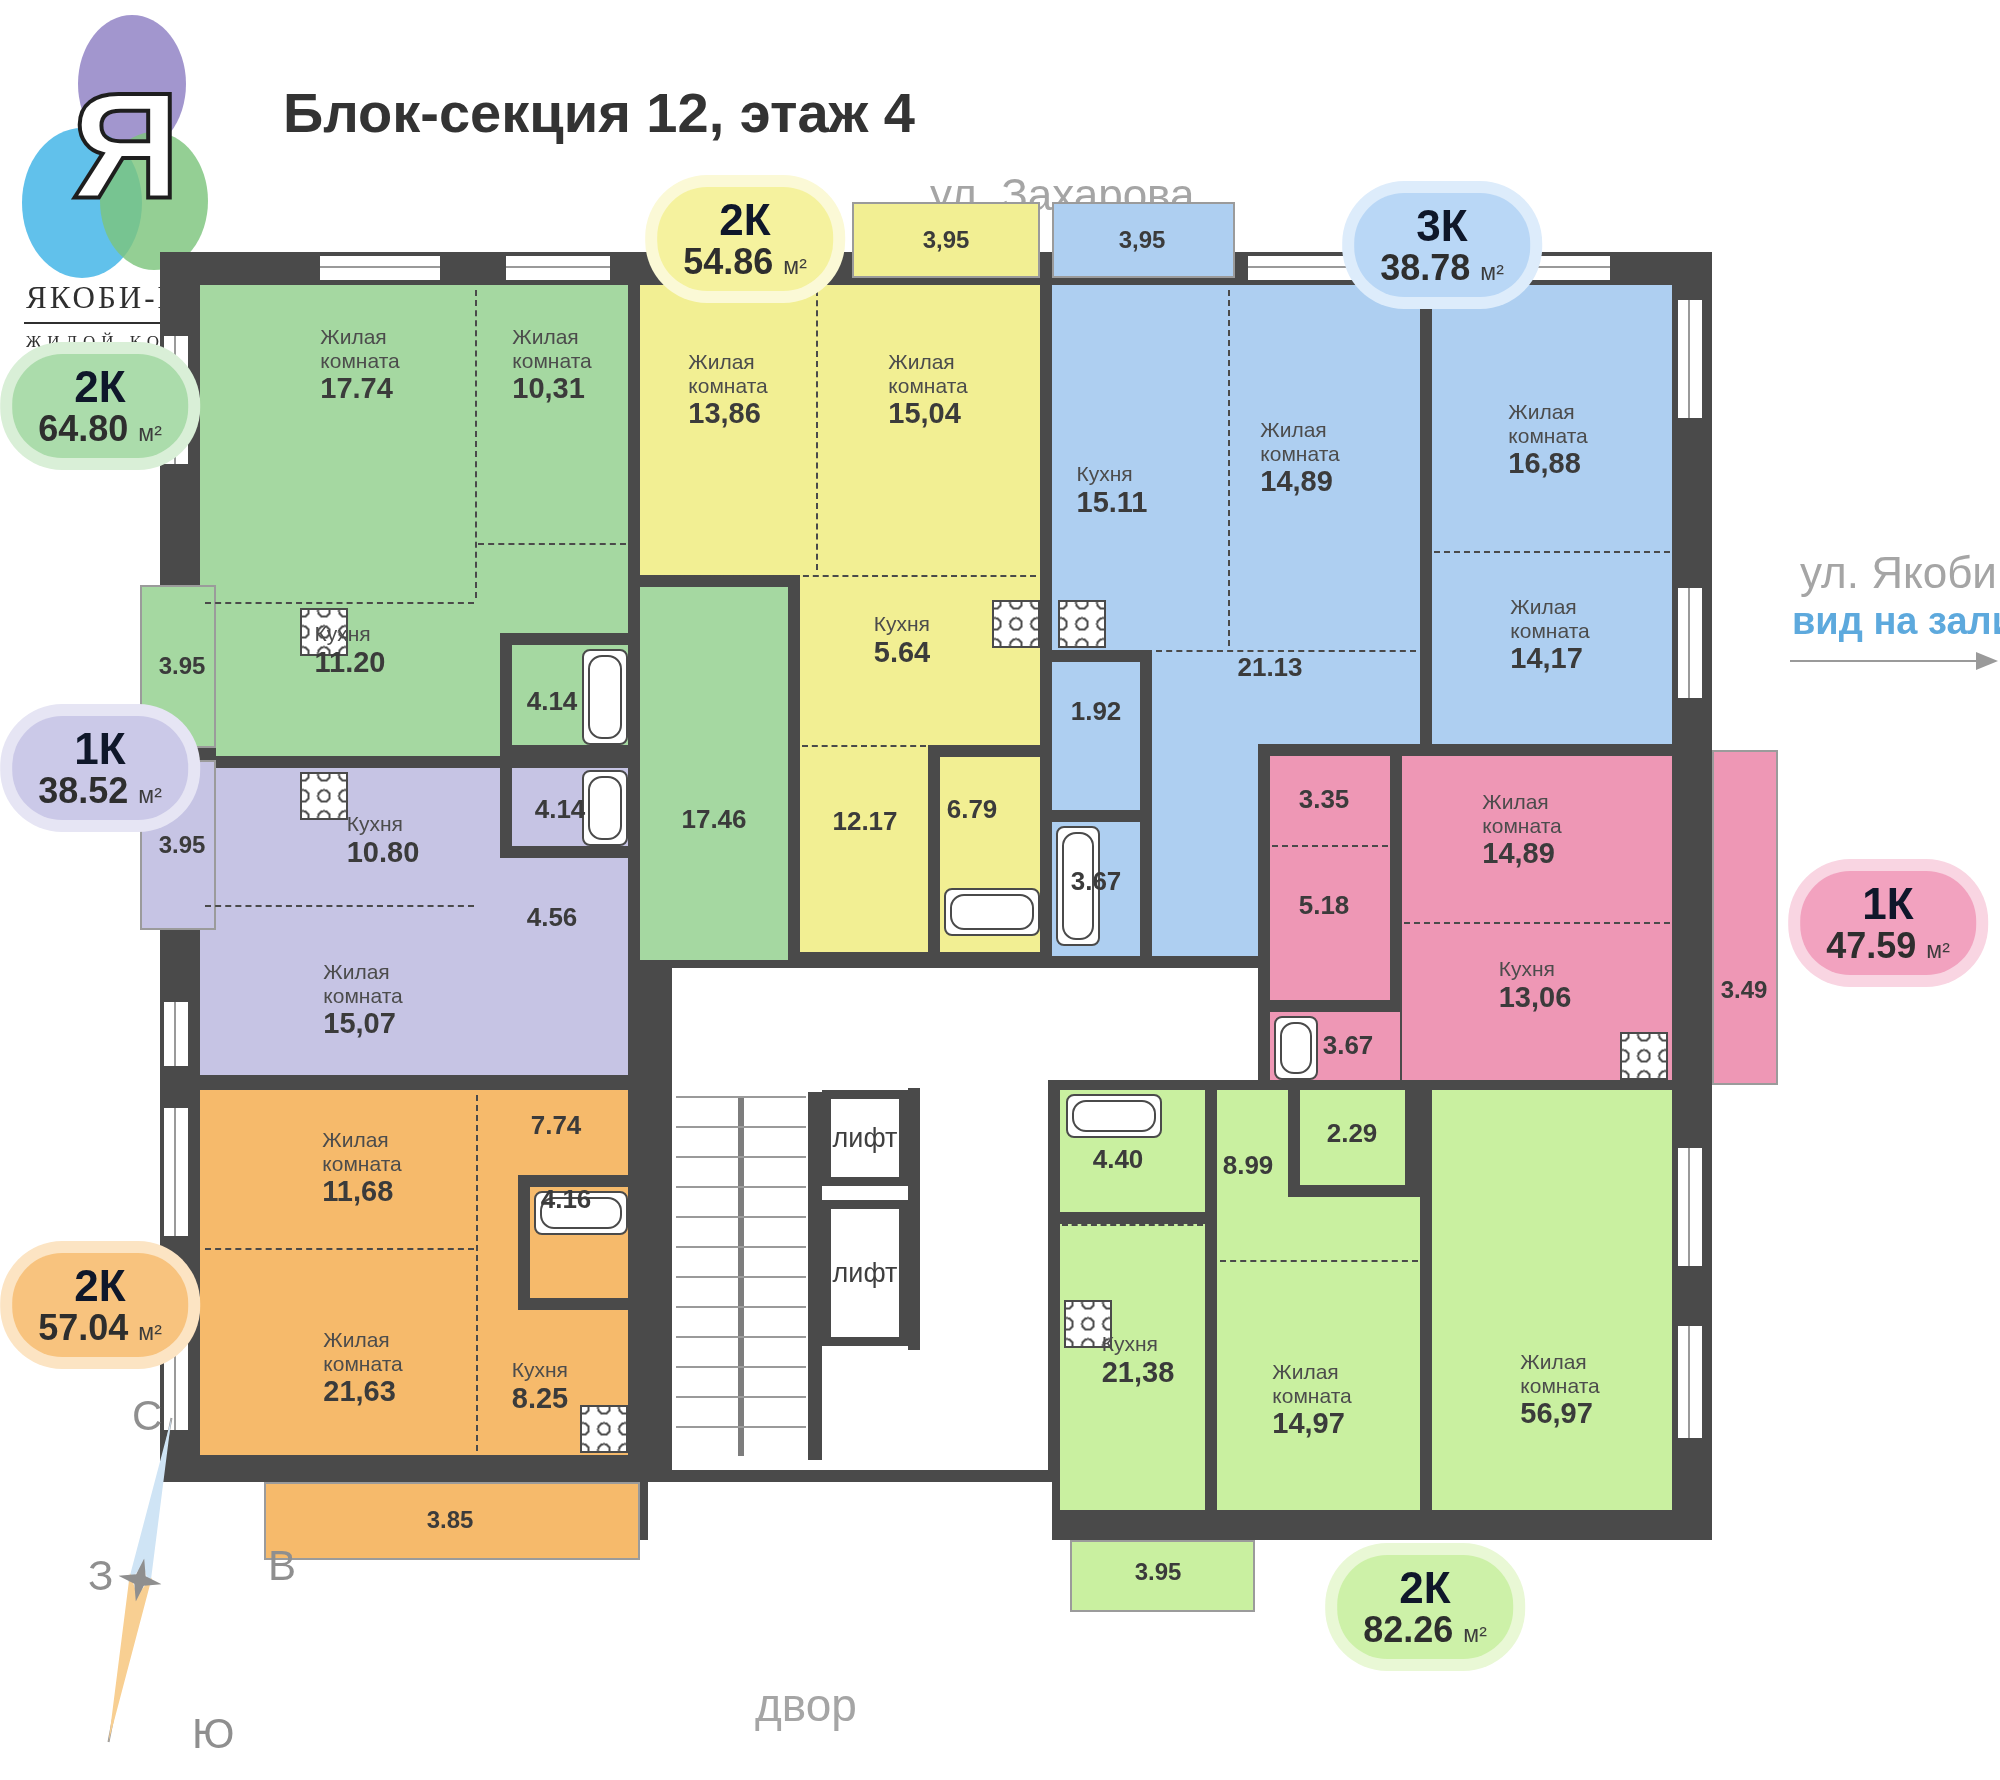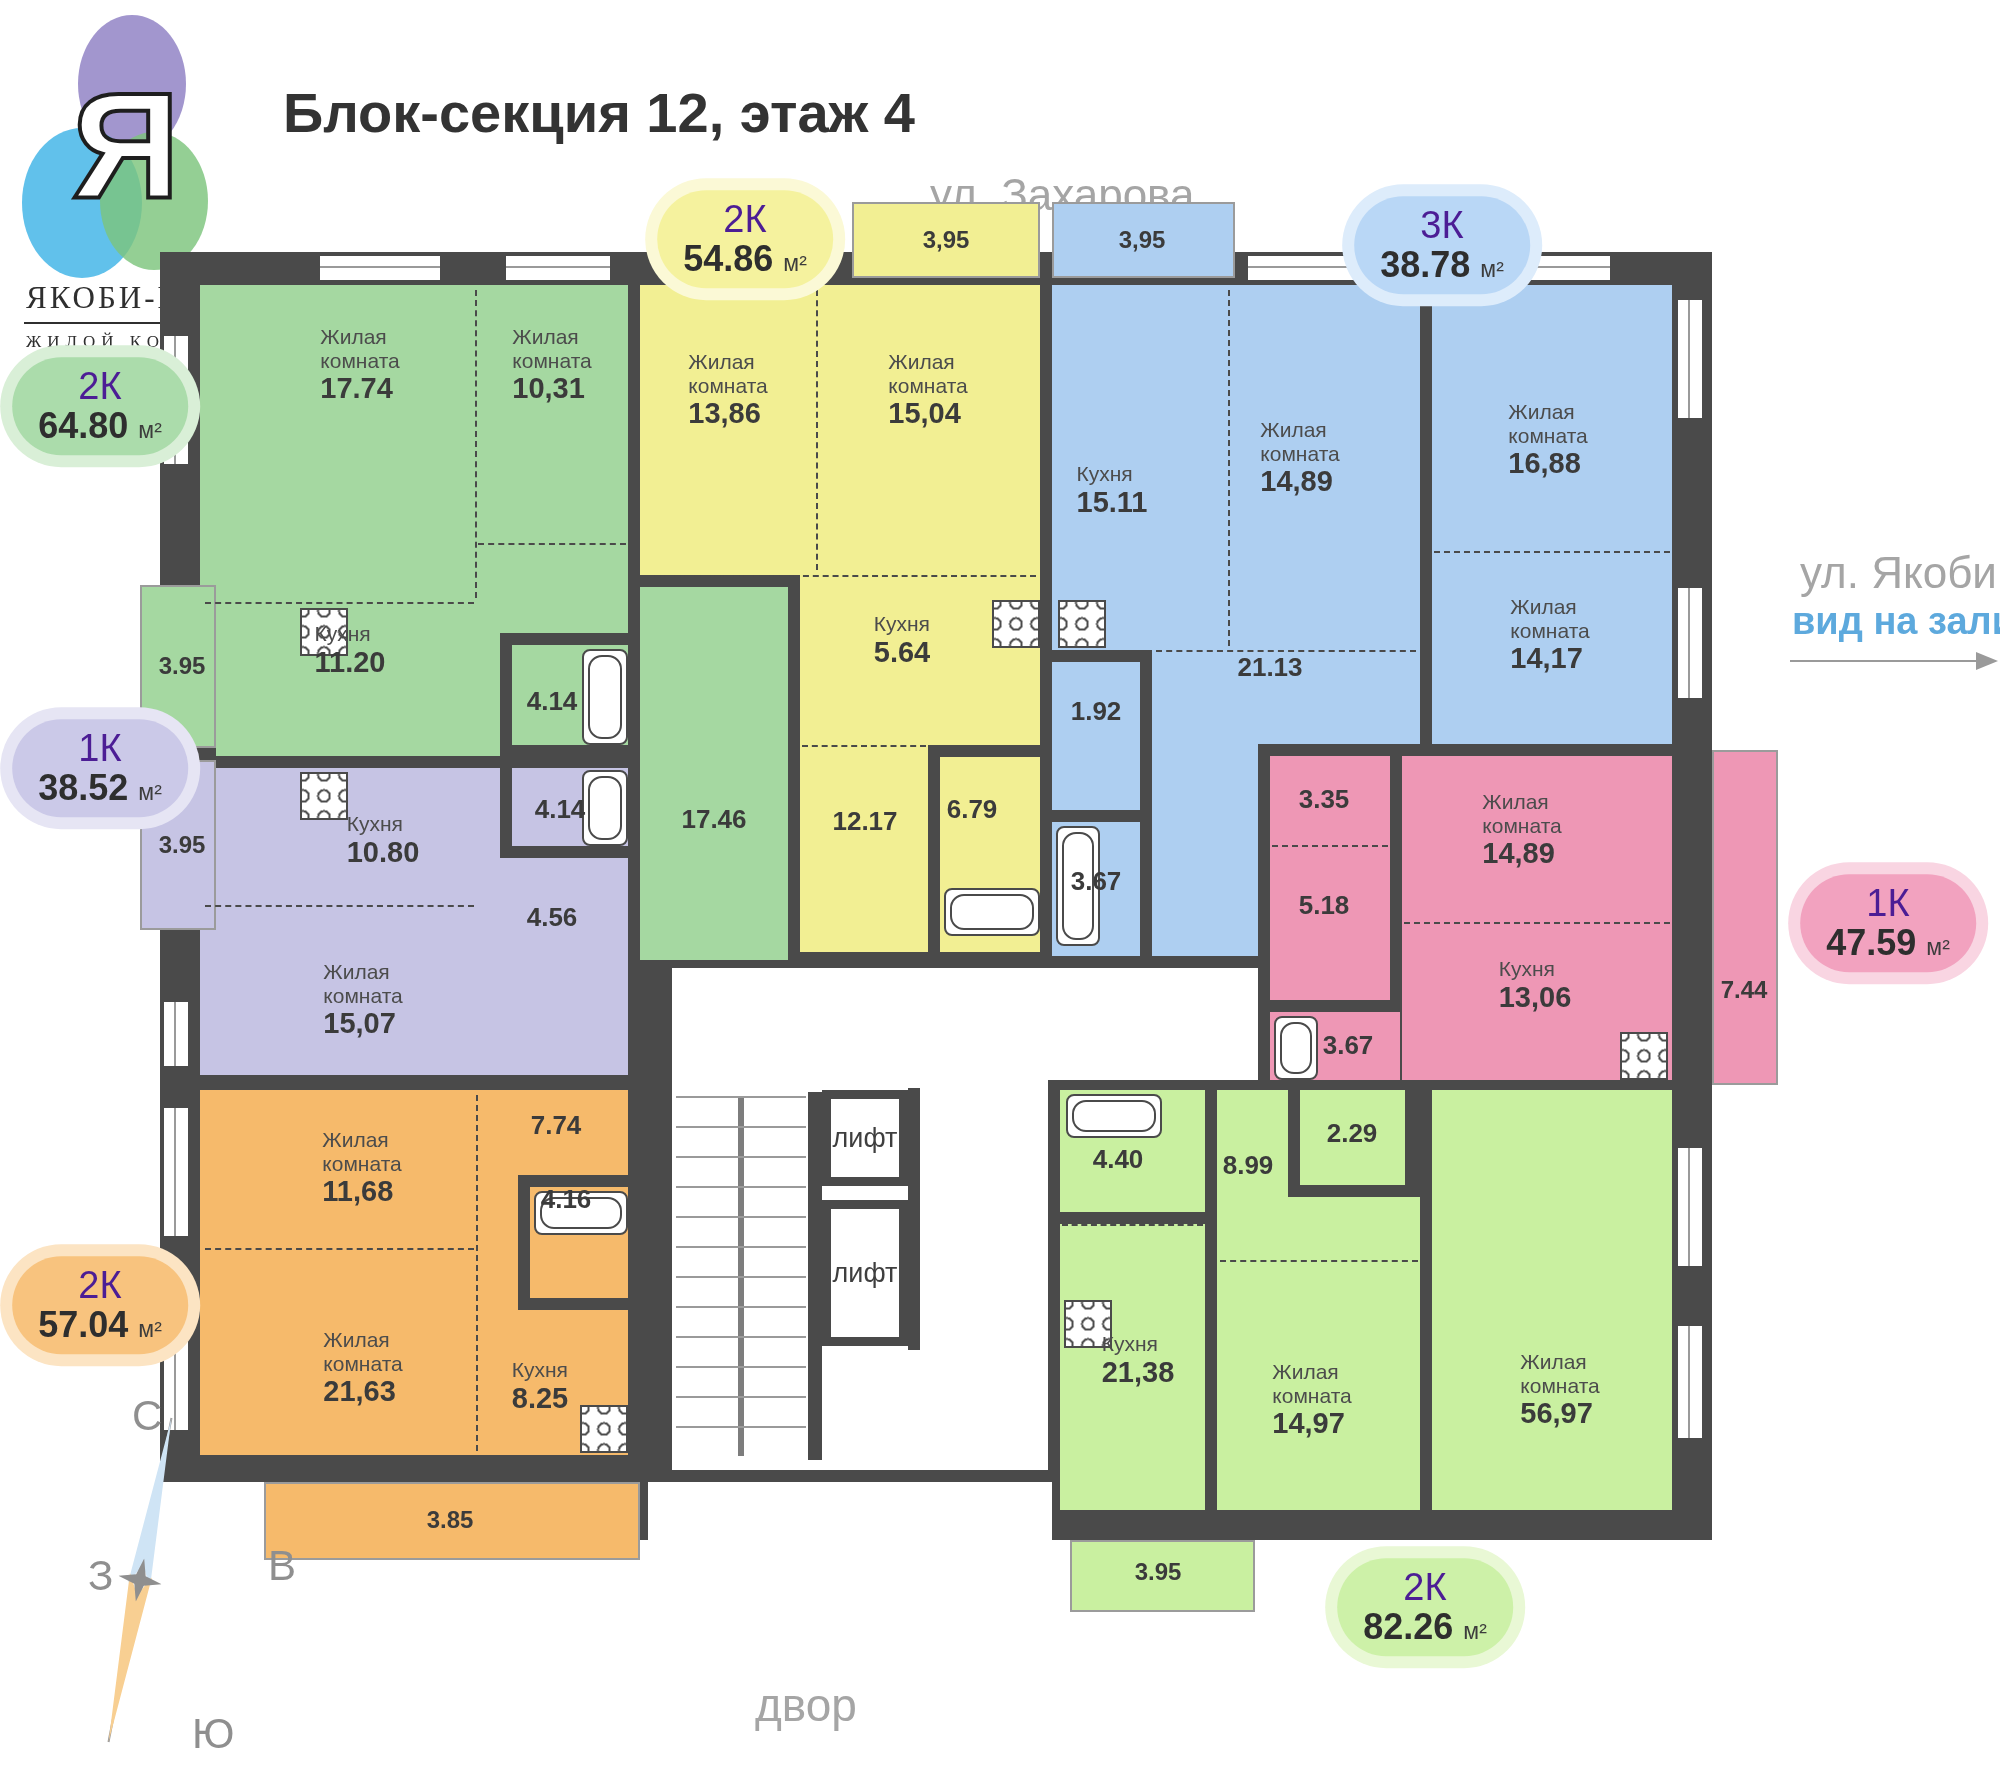--- a/index.html
+++ b/index.html
@@ -42,21 +42,21 @@
   .bath > div{position:absolute;inset:4px;border:2px solid #4a4a4a;border-radius:14px;}
   .stairs{position:absolute;background:#fff;
     background-image:repeating-linear-gradient(to bottom,#9a9a9a 0 2px,transparent 2px 30px),
       linear-gradient(#7d7d7d,#7d7d7d);
     background-size:100% 100%,6px 100%;background-position:0 0,center top;background-repeat:repeat,no-repeat;}
   .lift{position:absolute;background:#fff;border:9px solid #4a4a4a;box-sizing:border-box;
     display:flex;align-items:center;justify-content:center;font-size:27px;color:#3f3f3f;}
   
   .badge{position:absolute;transform:translate(-50%,-50%);border-radius:50px;
     padding:10px 26px;text-align:center;line-height:1.05;}
-  .badge .b1{font-size:38px;font-weight:400;color:#4c1d95;}
+  .badge .b1{font-size:44px;font-weight:700;color:#0f172a;}
   .badge .b2{font-size:36px;font-weight:800;color:#2e2e2e;white-space:nowrap;}
   .badge .bu{font-size:23px;font-weight:400;color:#3c3c3c;}
   
   .compass{position:absolute;}
   .cletter{position:absolute;font-size:42px;color:#8f8f8f;}
   .needle{position:absolute;left:112px;top:150px;width:60px;height:330px;transform:rotate(11deg);}
   .needle .line{position:absolute;left:29px;top:0;width:2px;height:100%;background:#9a9a9a;}
   .needle .kn{position:absolute;left:10px;top:0;width:40px;height:170px;background:#cfe4f5;
     clip-path:polygon(50% 0,78% 100%,50% 88%,22% 100%);}
   .needle .ks{position:absolute;left:10px;bottom:0;width:40px;height:170px;background:#f8cf92;
@@ -314,21 +314,21 @@
     <div class="rarea">14,89</div>
   </div>
 <div class="rlabel" style="left:1535px;top:985px;">
     <div class="rname">Кухня</div>
     <div class="rarea">13,06</div>
   </div>
 <div class="rlabel small" style="left:1348px;top:1046px;">
     <div class="rarea">3.67</div>
   </div>
 <div class="rlabel balc" style="left:1744px;top:990px;">
-    <div class="rarea">7.44</div>
+    <div class="rarea">3.49</div>
   </div>
 
 <div class="rlabel" style="left:383px;top:840px;">
     <div class="rname">Кухня</div>
     <div class="rarea">10.80</div>
   </div>
 <div class="rlabel small" style="left:560px;top:810px;">
     <div class="rarea">4.14</div>
   </div>
 <div class="rlabel small" style="left:552px;top:918px;">

